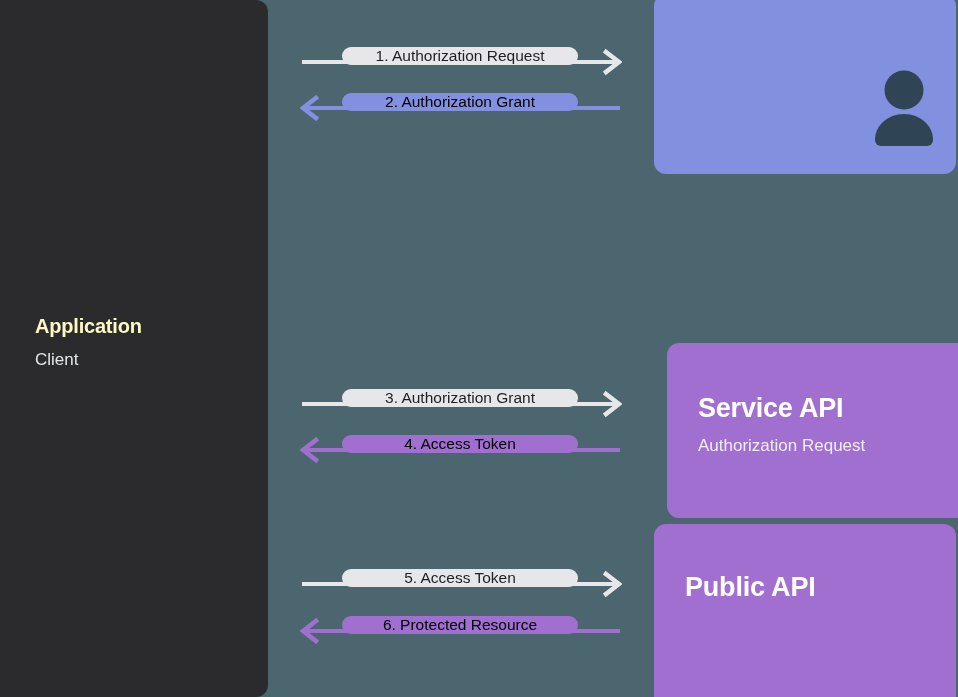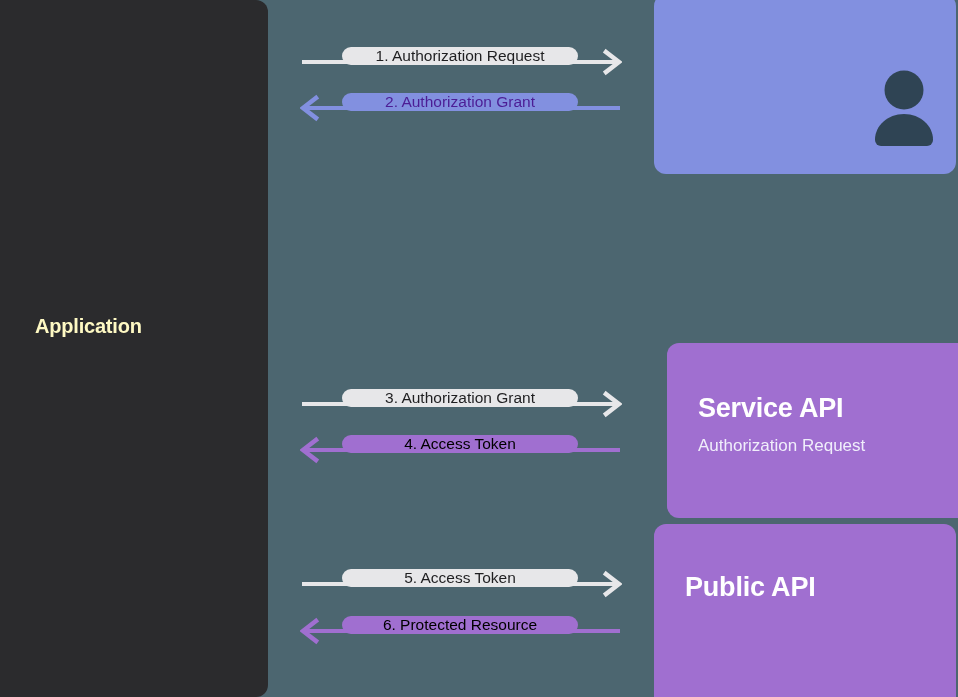--- a/index.html
+++ b/index.html
@@ -153,38 +153,39 @@
   .pill.rl {   
     left: 40px;
     width: 236px;
   }
   .pill-light {
     background: #e7e7e9;
     color: #1f1f21;
   }
   .pill-blue {
     background: #8290e0;
-    color: #4c1d95;
+    color: #000000;
   }
   .pill-purple {
     background: #a06fd0;
     color: #000000;
   }
   .line-light  { background: #e7e7e9; }
   .line-blue   { background: #8290e0; }
   .line-purple { background: #a06fd0; }
 </style>
 </head>
 <body>
 
 <div id="canvas">
 
   <div class="app-panel">
     <div class="app-panel-text">
       <div class="app-title">Application</div>
+      <div class="app-subtitle">Client</div>
     </div>
   </div>
 
   <div class="card card-user">
     <svg class="person-icon" viewBox="0 0 62 76">
       <circle cx="31" cy="20" r="19.5" fill="#2f4454"></circle>
       <path d="M31 44 C 14.5 44 2 56 2 69.5 L 2 70 a 6 6 0 0 0 6 6 L 54 76 a 6 6 0 0 0 6 -6 L 60 69.5 C 60 56 47.5 44 31 44 Z" fill="#2f4454"></path>
     </svg>
   </div>
 

